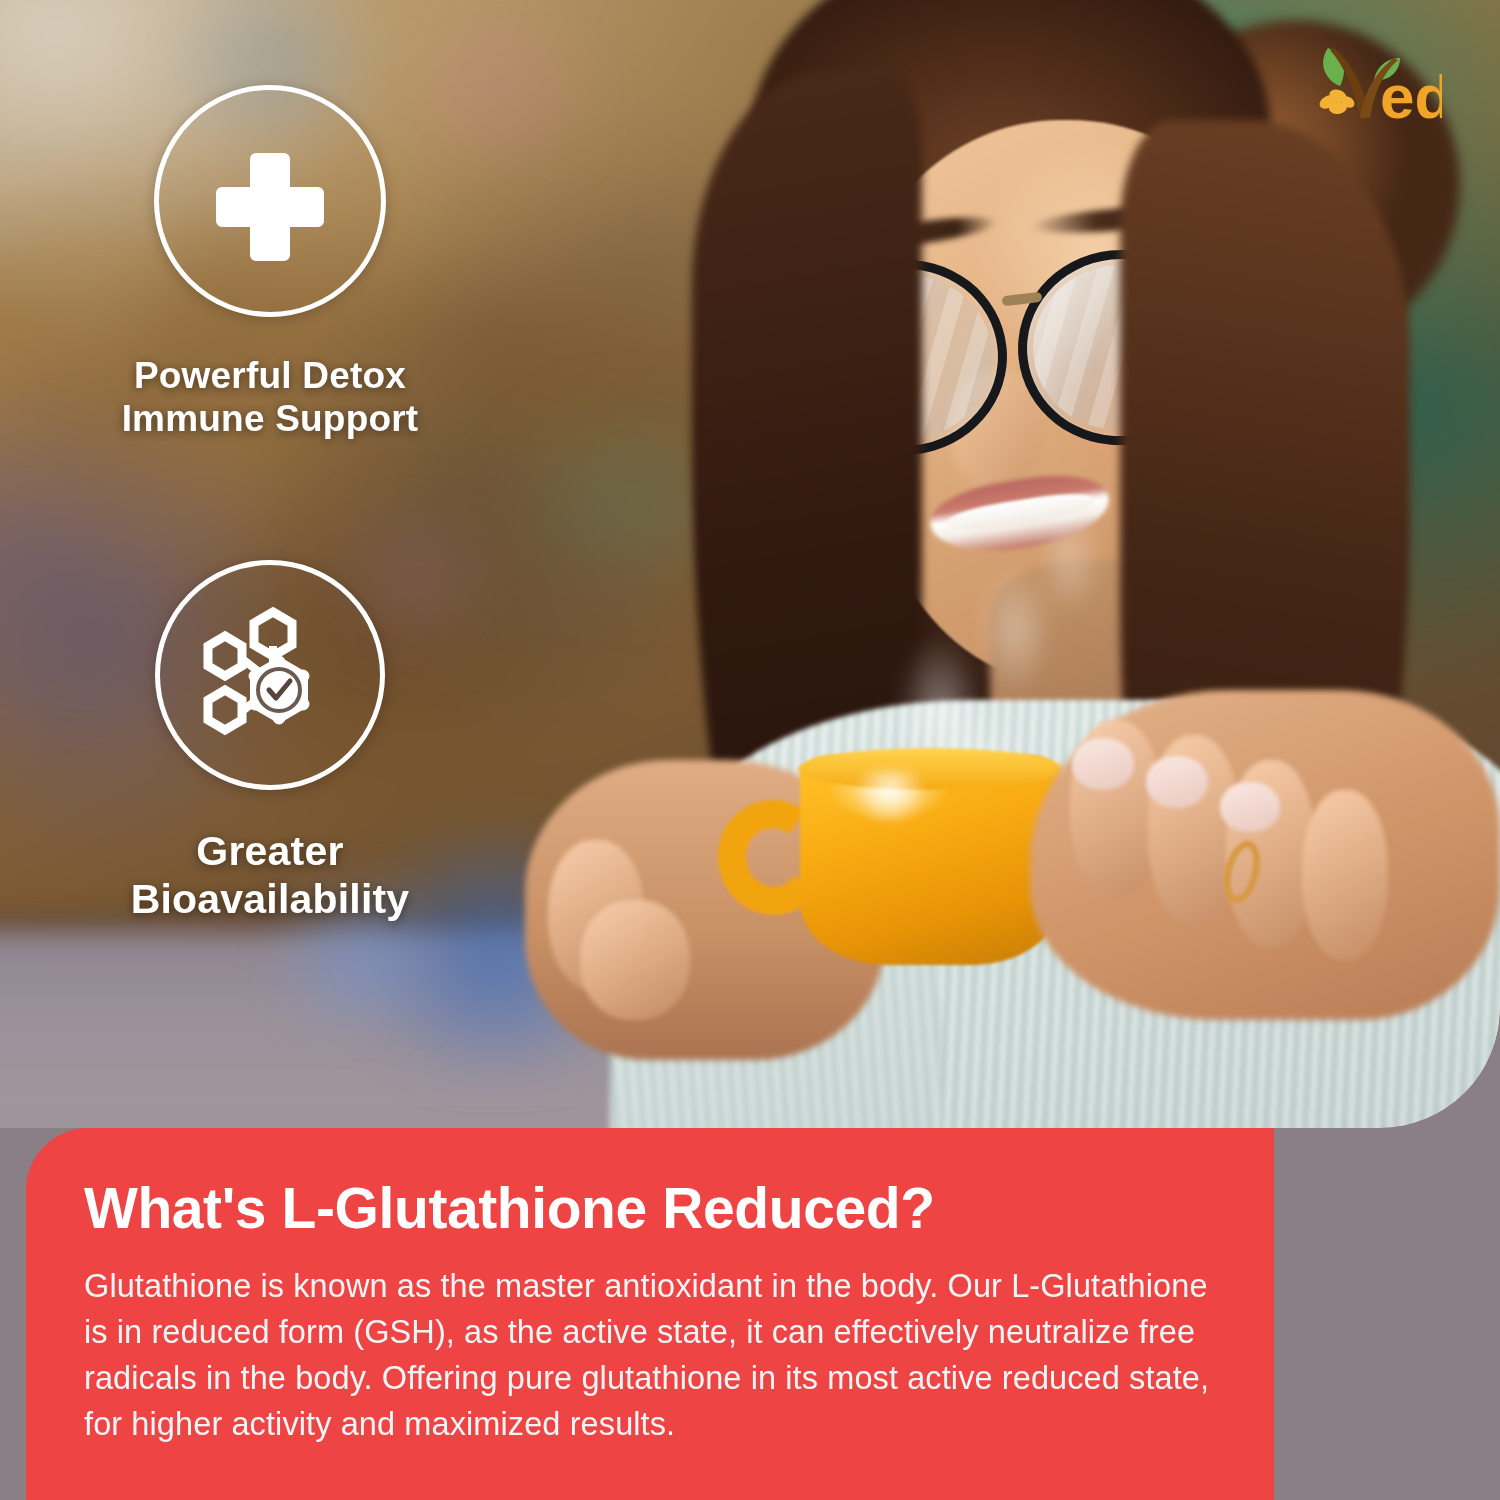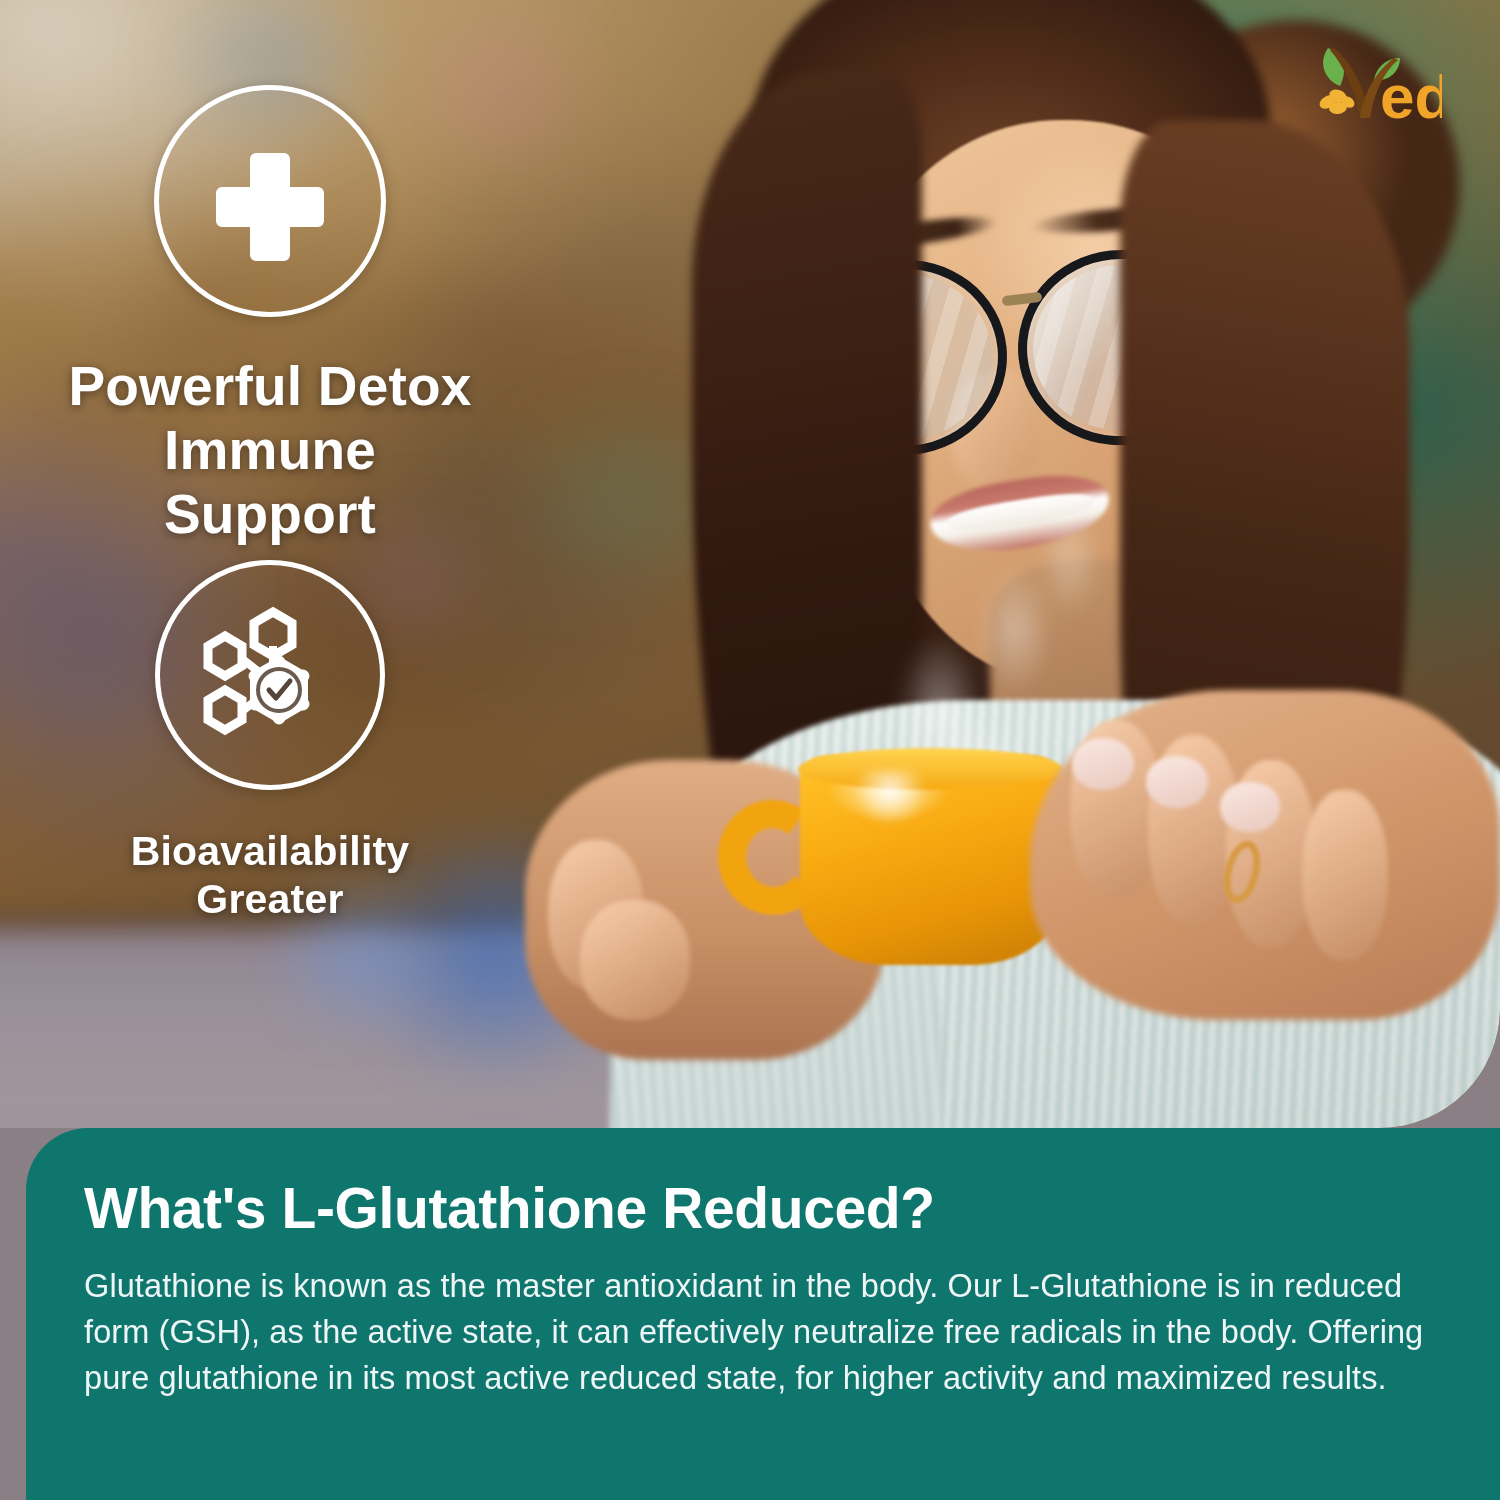--- a/index.html
+++ b/index.html
@@ -282,40 +282,40 @@
   .feature-label {
     color:#ffffff;
     font-weight:bold;
     letter-spacing:.2px;
     text-shadow:0 2px 10px rgba(0,0,0,.45);
     line-height:1.16;
   }
 
   #feature-detox { left:60px; top:85px; width:420px; }
   #feature-detox .badge-circle { width:232px; height:232px; }
-  #feature-detox .feature-label { font-size:55px; margin-top:38px; }
+  #feature-detox .feature-label { font-size:37px; margin-top:38px; }
 
   #feature-bio { left:60px; top:560px; width:420px; }
   #feature-bio .badge-circle { width:230px; height:230px; }
   #feature-bio .feature-label { font-size:41px; margin-top:38px; }
 
   .plus-icon { display:block; }
   .molecule-icon { display:block; }
 
   
   #brand-logo {
     position:absolute; right:58px; top:30px;
     width:130px; height:100px;
     display:flex; align-items:center; justify-content:flex-end;
   }
 
   
   .info-panel {
-    position:absolute; left:26px; top:1128px; width:1474px; height:372px;
-    background:#0f766e;
+    position:absolute; left:26px; top:1128px; width:1248px; height:372px;
+    background:#ef4444;
     border-top-left-radius:62px;
     padding:52px 64px 0 58px;
   }
   .info-title {
     color:#ffffff;
     font-size:57px;
     font-weight:bold;
     letter-spacing:-.4px;
     line-height:1;
     margin-bottom:26px;
@@ -432,22 +432,22 @@
             <circle cx="60" cy="104" r="6"></circle>
             <circle cx="60" cy="76" r="6"></circle>
 
             <circle cx="84" cy="90" r="21" fill="#ffffff" stroke="none"></circle>
             <circle cx="84" cy="90" r="21" fill="none" stroke="#6b5a4e" stroke-width="4"></circle>
             <path d="M74 90 l7 8 l14 -17" fill="none" stroke="#55453a" stroke-width="5" stroke-linecap="round" stroke-linejoin="round"></path>
           </g>
         </svg>
       </div>
       <div class="feature-label">
+        <div>Greater</div>
         <div>Bioavailability</div>
-        <div>Greater</div>
       </div>
     </div>
 
     <div id="brand-logo">
       <svg width="128" height="96" viewBox="0 0 128 96">
 
         <path d="M14 16 C4 30 10 48 26 54 C34 38 30 22 14 16 Z" fill="#6ab04c"></path>
 
         <path d="M86 26 C72 26 62 36 60 48 C74 50 86 40 86 26 Z" fill="#6ab04c"></path>
 

